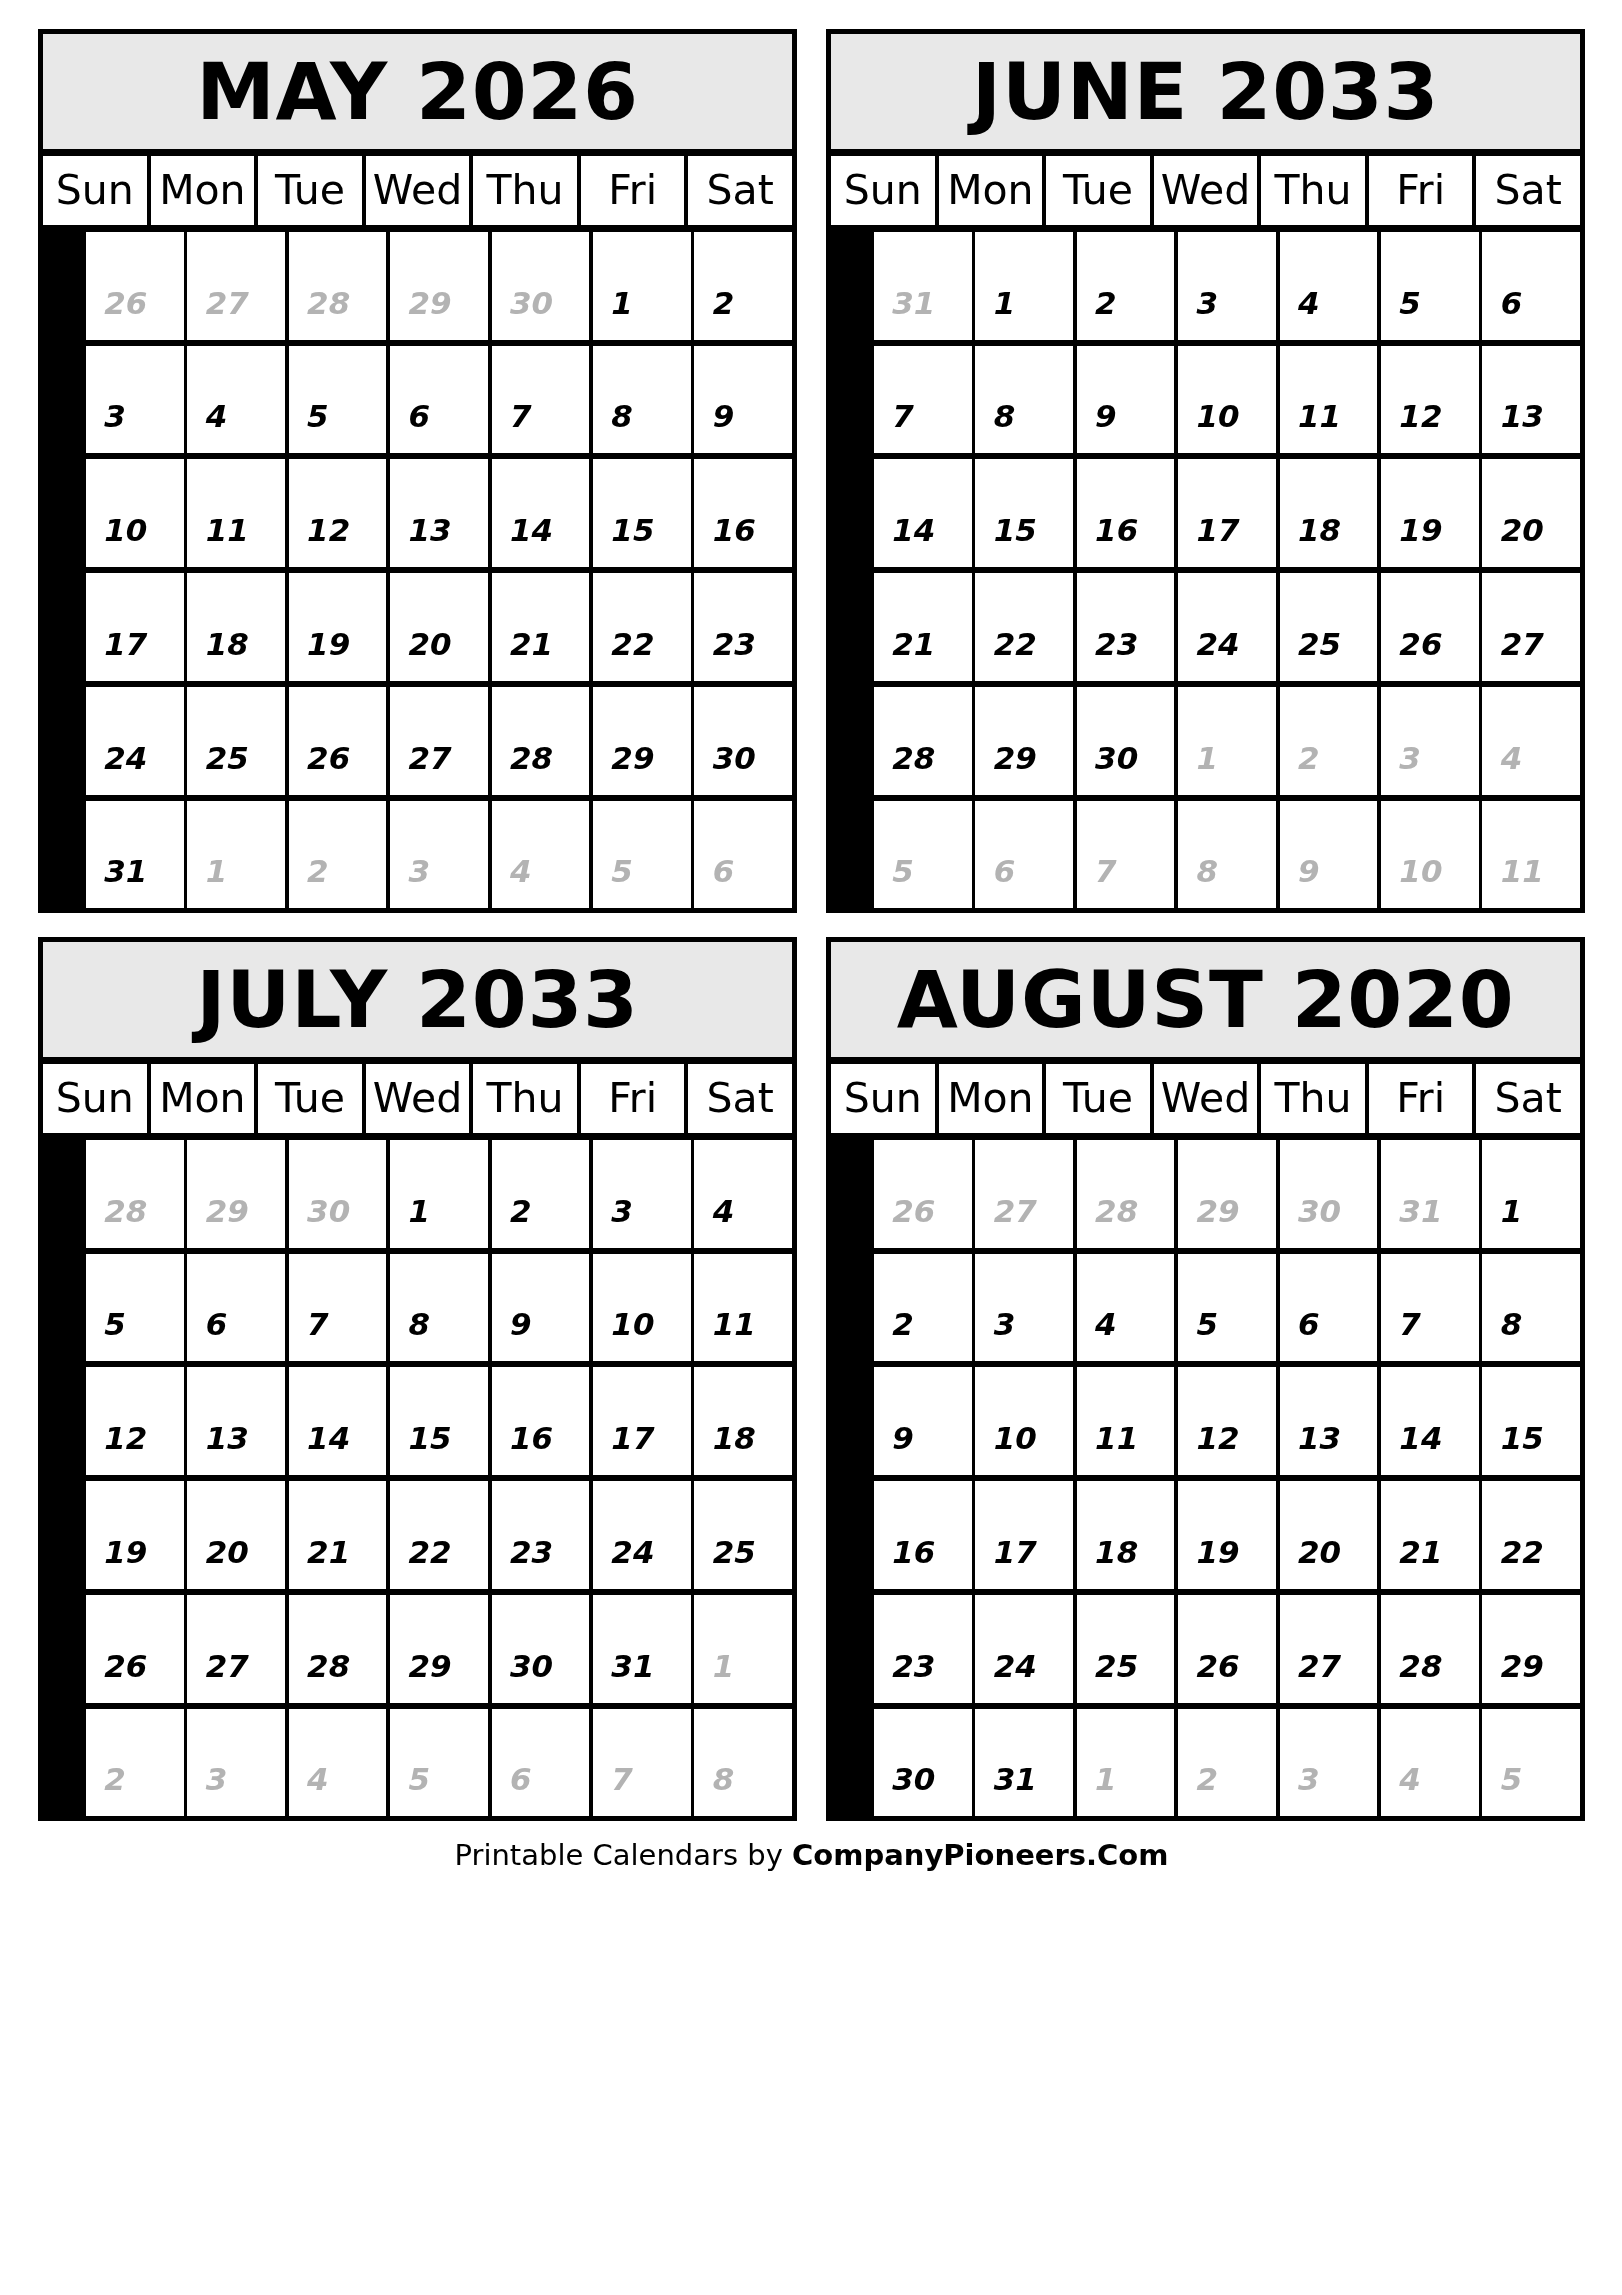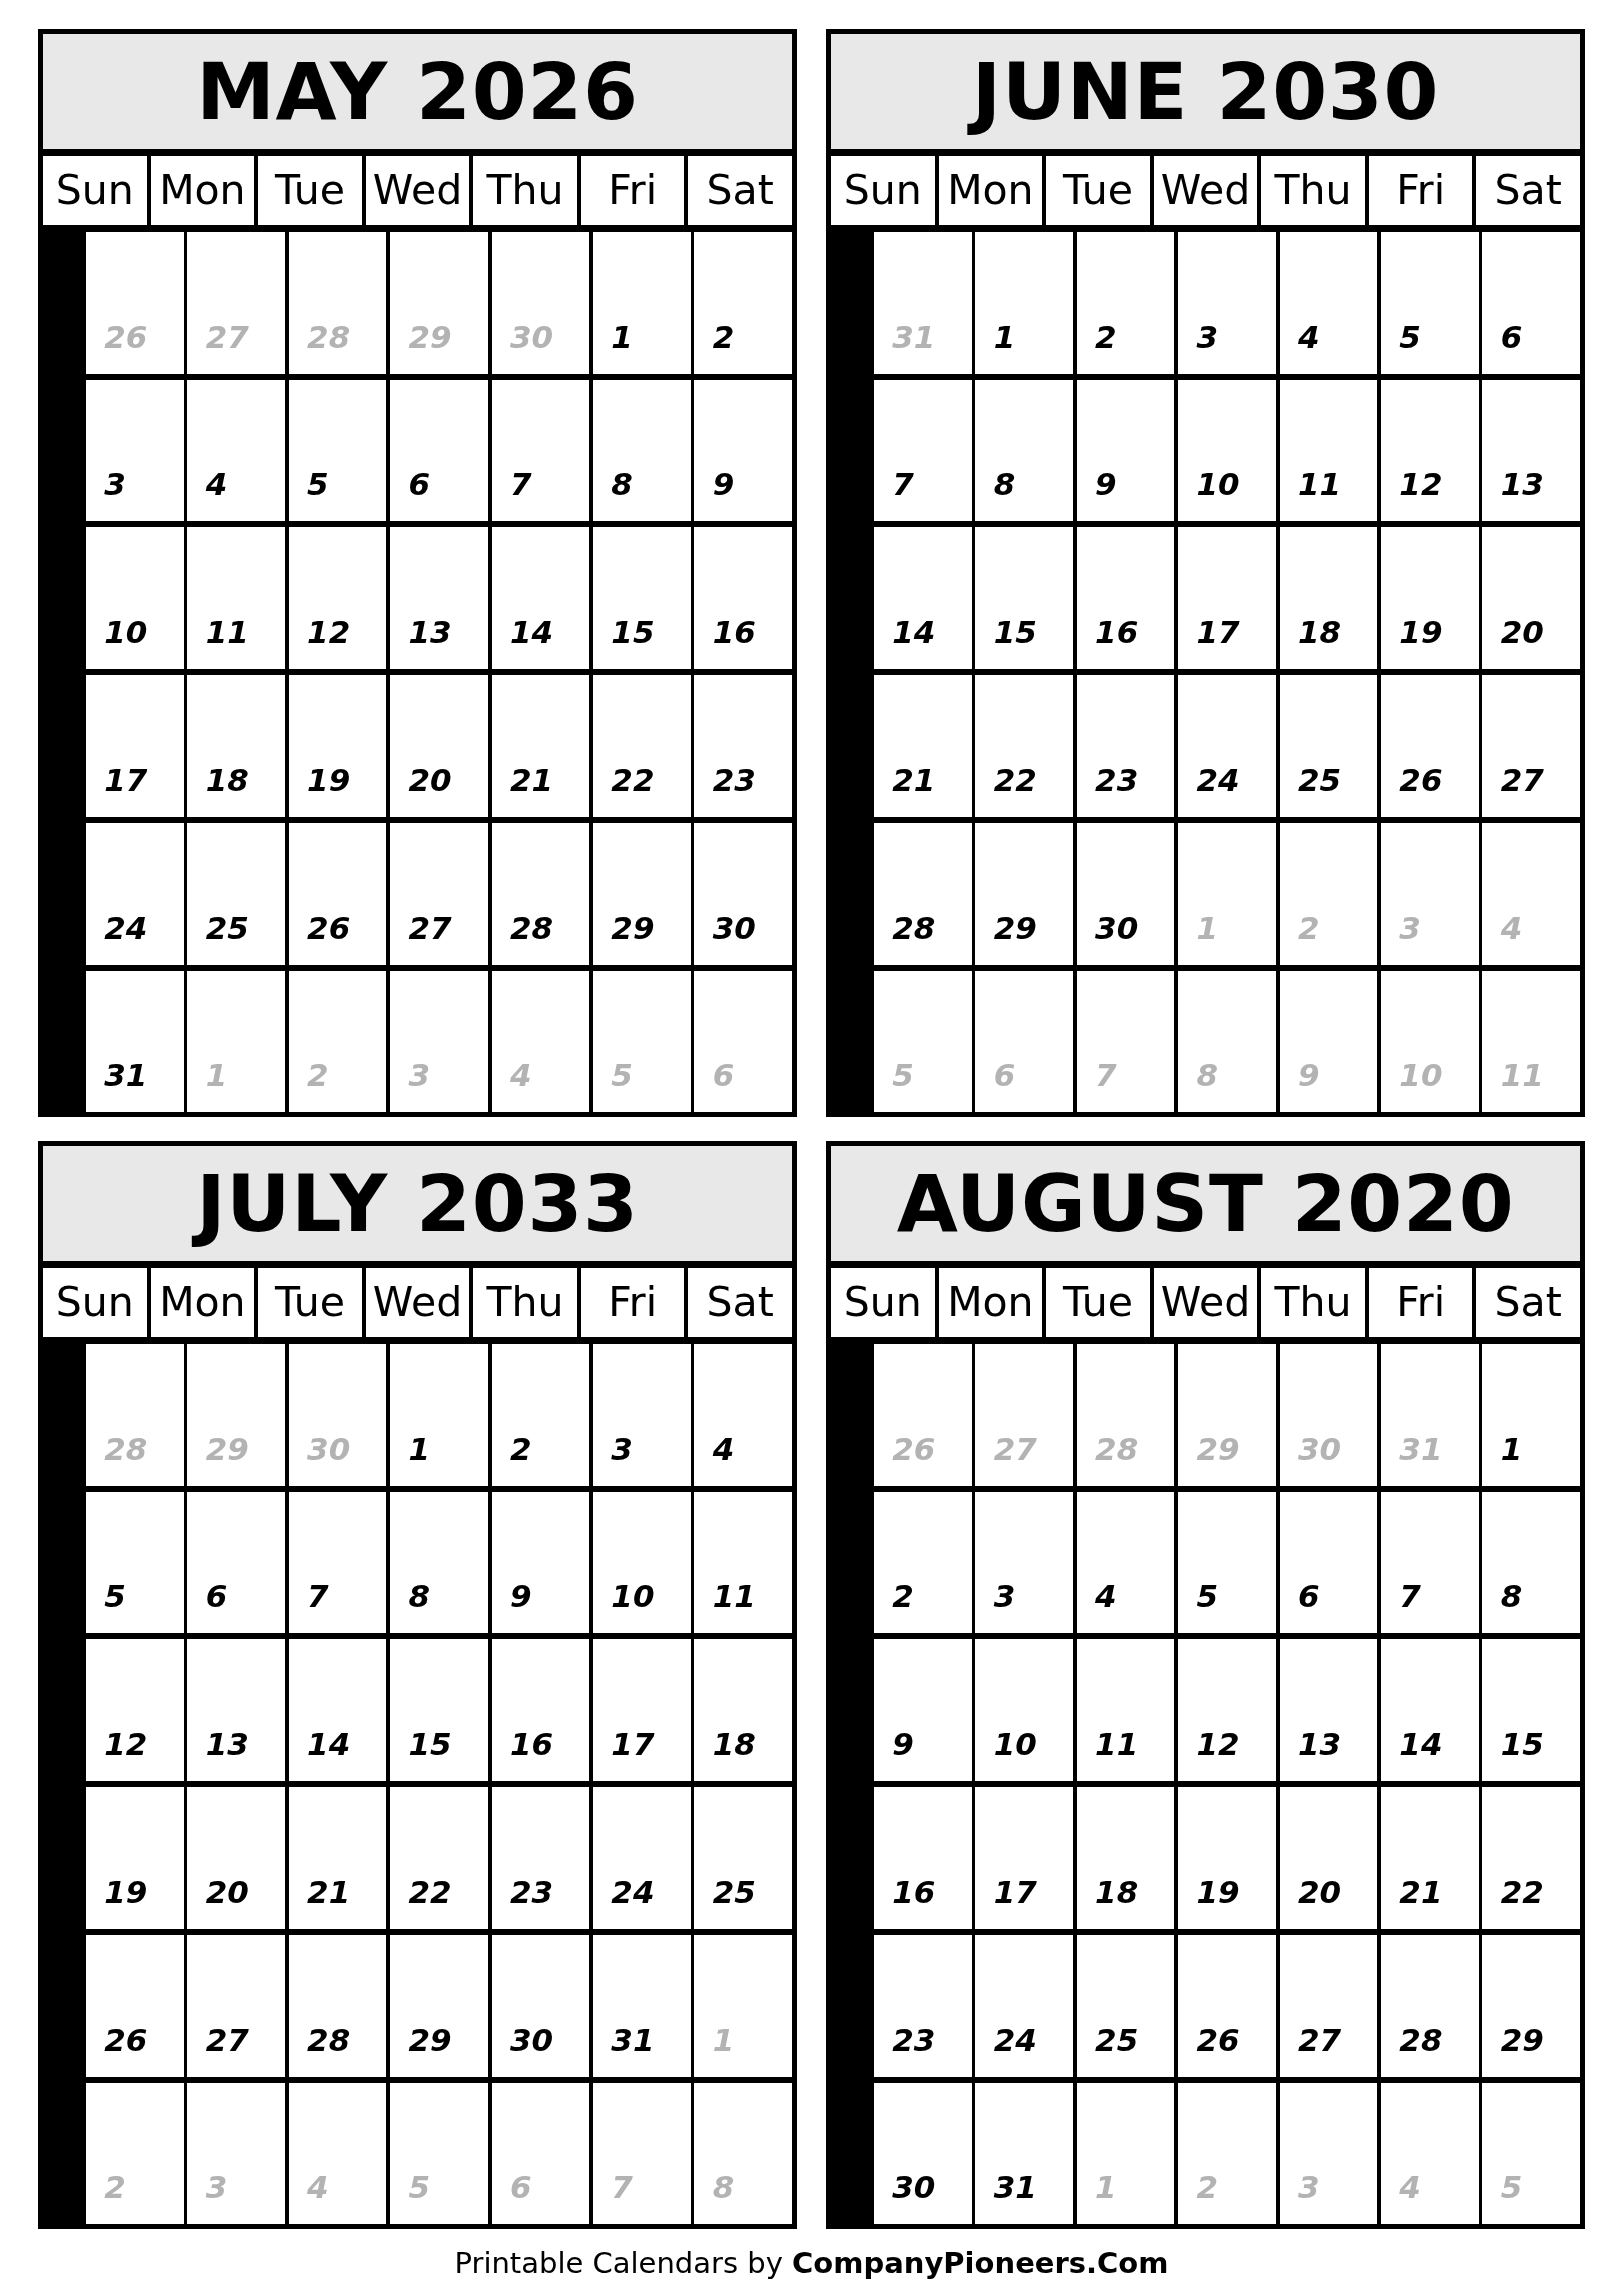--- a/index.html
+++ b/index.html
@@ -11,21 +11,21 @@
     color: #000000;
   }
   .page { padding: 29.4px 38px 0 38px; }
   .months-grid {
     display: grid;
     grid-template-columns: 1fr 1fr;
     column-gap: 29px;
     row-gap: 24px;
   }
   .month {
-    height: 1088px;
+    height: 884px;
     border: 5.9px solid #000;
     background: #000;
     display: flex;
     flex-direction: column;
   }
   .month-title {
     flex: 0 0 122px;
     background: #e8e8e8;
     border-bottom: 7.9px solid #000;
     display: flex;
@@ -223,21 +223,21 @@
           </div>
           <div class="date-cell">
             <span class="date-num muted">5</span>
           </div>
           <div class="date-cell">
             <span class="date-num muted">6</span>
           </div>
         </div>
       </section>
       <section class="month">
-        <div class="month-title">JUNE 2030</div>
+        <div class="month-title">JUNE 2033</div>
         <div class="day-row">
           <div class="day-cell">Sun</div>
           <div class="day-cell">Mon</div>
           <div class="day-cell">Tue</div>
           <div class="day-cell">Wed</div>
           <div class="day-cell">Thu</div>
           <div class="day-cell">Fri</div>
           <div class="day-cell">Sat</div>
         </div>
         <div class="date-grid">

